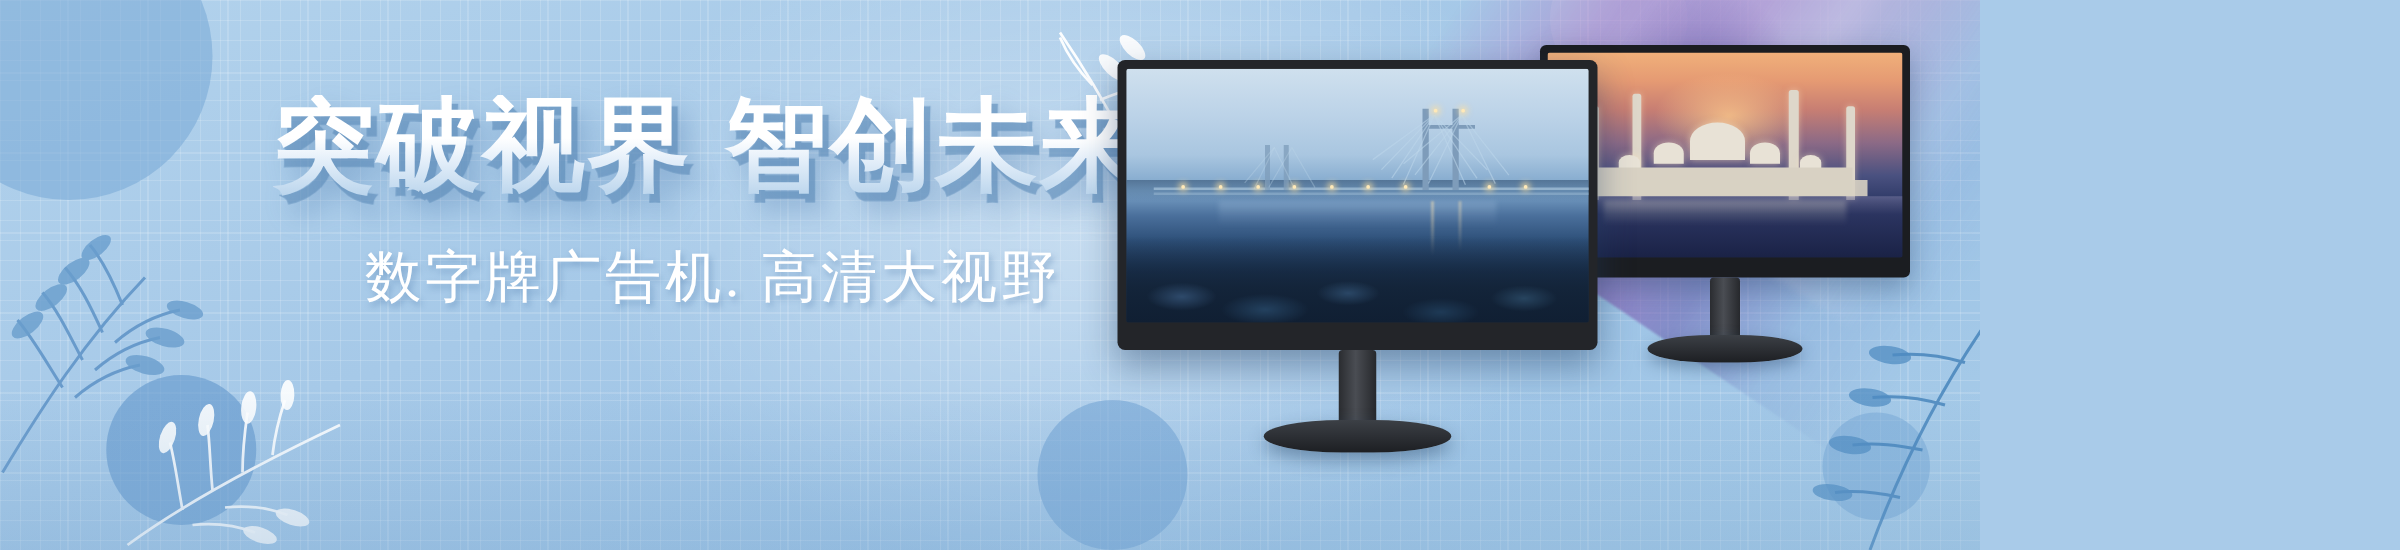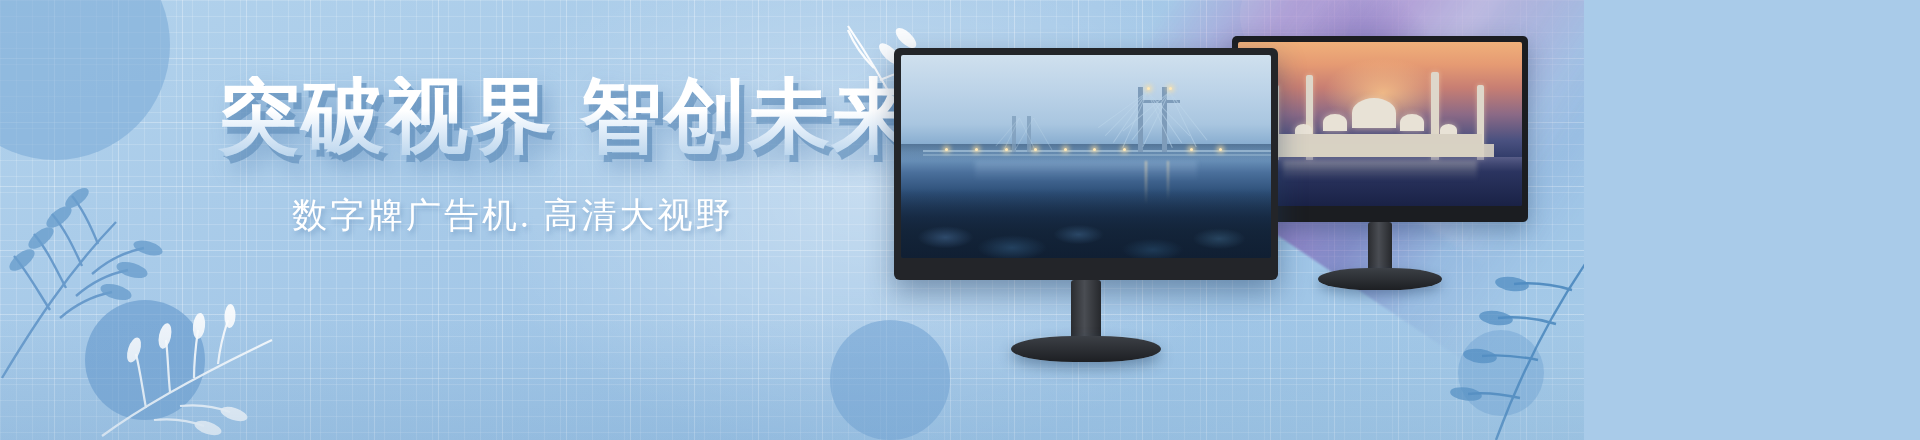--- a/index.html
+++ b/index.html
@@ -67,21 +67,21 @@
     font-family:"Liberation Serif","DejaVu Serif",serif;
     font-weight:700;font-size:82px;line-height:1;letter-spacing:2px;
     white-space:nowrap;
     background:linear-gradient(180deg,#ffffff 0%,#ffffff 42%,#e6f0fa 62%,#b9d4ec 100%);
     -webkit-background-clip:text;background-clip:text;color:transparent;
     filter:drop-shadow(5px 7px 0px rgba(92,138,184,.62)) drop-shadow(9px 11px 10px rgba(72,118,168,.35));}
   .headline .gap{display:inline-block;width:26px;}
 
   .subtitle{position:absolute;left:292px;top:192px;
     font-family:"Liberation Serif","DejaVu Serif",serif;
-    font-size:35px;font-weight:400;color:#ffffff;letter-spacing:3px;white-space:nowrap;
+    font-size:45px;font-weight:400;color:#ffffff;letter-spacing:3px;white-space:nowrap;
     text-shadow:2px 3px 5px rgba(80,125,172,.45);}
 
   .tagline{position:absolute;left:246px;top:258px;
     font-family:"Liberation Serif","DejaVu Serif",serif;
     font-size:25px;font-weight:400;color:#ffffff;letter-spacing:1.5px;white-space:nowrap;
     text-shadow:1px 2px 4px rgba(80,125,172,.40);}
 
   
   .monitors{position:absolute;left:880px;top:0;width:1040px;height:440px;}
 

